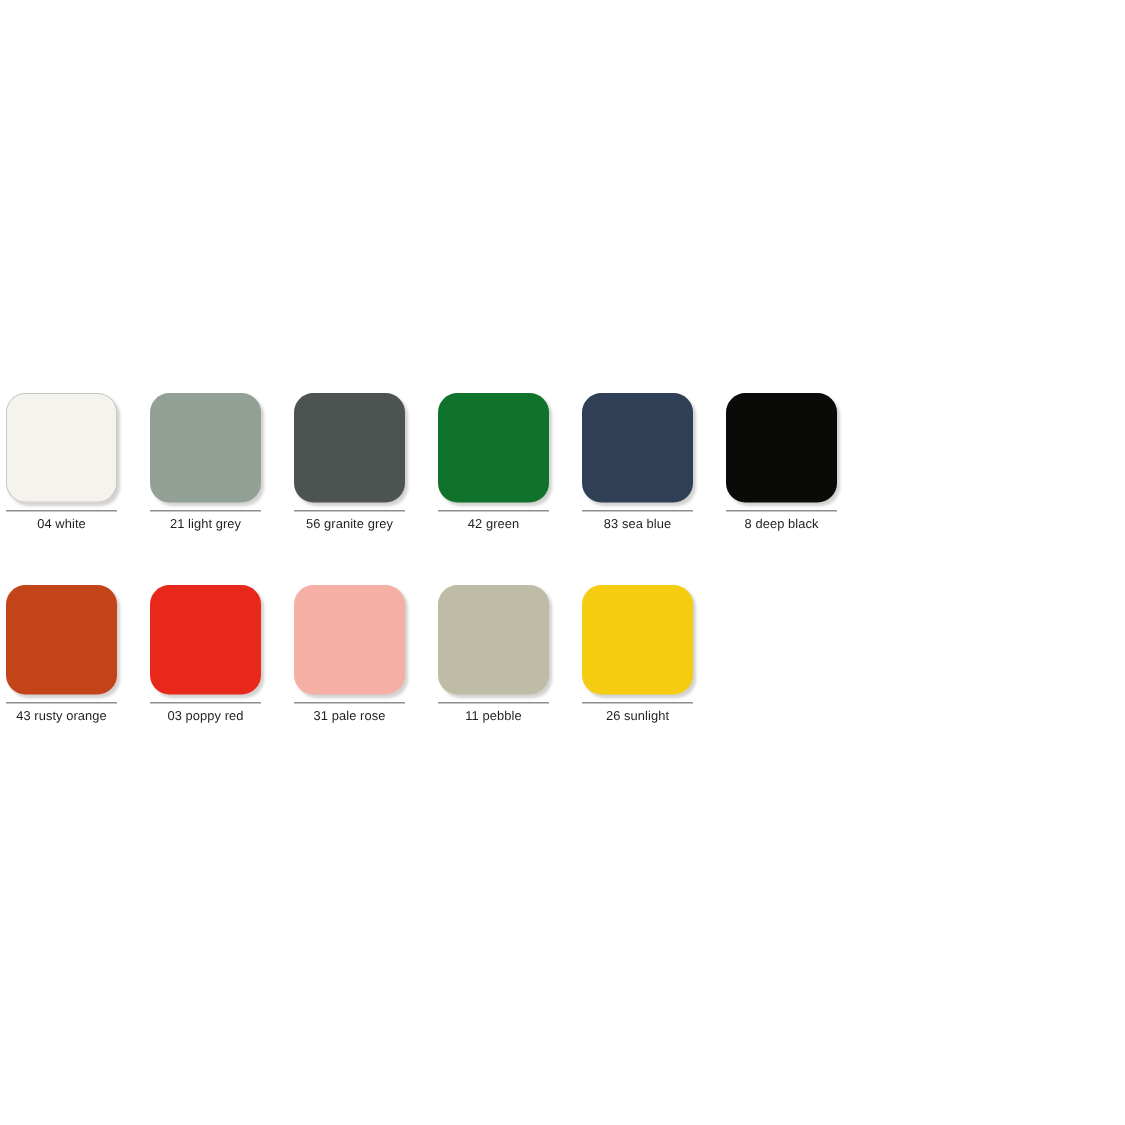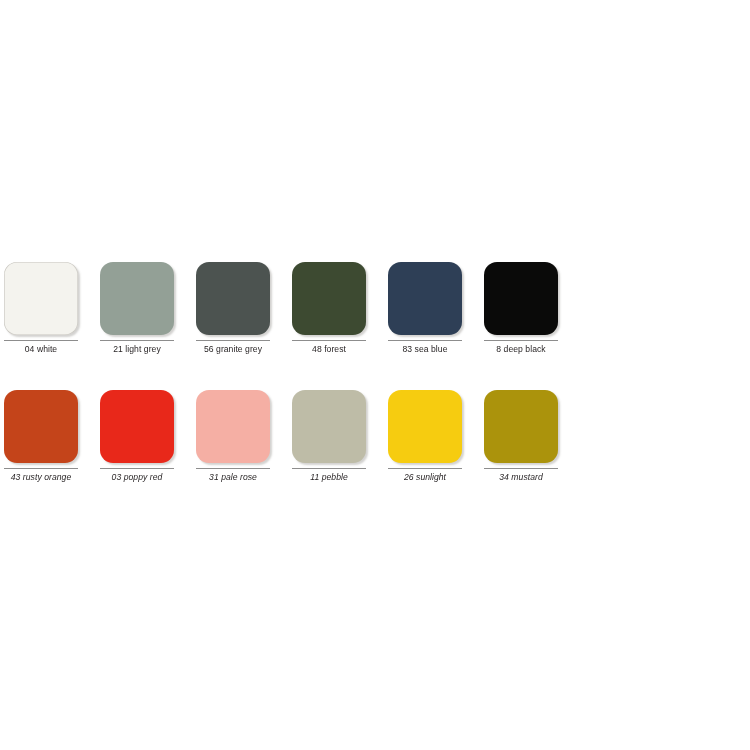--- a/index.html
+++ b/index.html
@@ -28,21 +28,21 @@
     position: absolute;
     left: 0;
     width: 750px;
     display: flex;
     flex-direction: row;
     align-items: flex-start;
     padding-left: 4px;
     box-sizing: border-box;
   }
   #swatch-row-1 { top: 262px; }
-  #swatch-row-2 { top: 390px; font-style: italic; }
+  #swatch-row-2 { top: 390px; }
 
   
   .swatch-cell {
     width: 74px;
     margin-right: 22px;
     display: flex;
     flex-direction: column;
     align-items: center;
     flex: 0 0 auto;
   }
@@ -100,23 +100,23 @@
         <div class="swatch-chip" style="background: rgb(147, 160, 150);"></div>
         <div class="swatch-divider"></div>
         <div class="swatch-label"><span>21 light grey</span></div>
       </div>
       <div class="swatch-cell">
         <div class="swatch-chip" style="background: rgb(76, 83, 80);"></div>
         <div class="swatch-divider"></div>
         <div class="swatch-label"><span>56 granite grey</span></div>
       </div>
       <div class="swatch-cell">
-        <div class="swatch-chip" style="background: rgb(61, 74, 49);"></div>
+        <div class="swatch-chip" style="background: rgb(16, 115, 44);"></div>
         <div class="swatch-divider"></div>
-        <div class="swatch-label"><span>48 forest</span></div>
+        <div class="swatch-label"><span>42 green</span></div>
       </div>
       <div class="swatch-cell">
         <div class="swatch-chip" style="background: rgb(46, 63, 86);"></div>
         <div class="swatch-divider"></div>
         <div class="swatch-label"><span>83 sea blue</span></div>
       </div>
       <div class="swatch-cell">
         <div class="swatch-chip" style="background: rgb(10, 10, 9);"></div>
         <div class="swatch-divider"></div>
         <div class="swatch-label"><span>8 deep black</span></div>
@@ -141,20 +141,15 @@
       <div class="swatch-cell">
         <div class="swatch-chip" style="background: rgb(190, 188, 167);"></div>
         <div class="swatch-divider"></div>
         <div class="swatch-label"><span>11 pebble</span></div>
       </div>
       <div class="swatch-cell">
         <div class="swatch-chip" style="background: rgb(246, 204, 16);"></div>
         <div class="swatch-divider"></div>
         <div class="swatch-label"><span>26 sunlight</span></div>
       </div>
-      <div class="swatch-cell">
-        <div class="swatch-chip" style="background: rgb(171, 147, 12);"></div>
-        <div class="swatch-divider"></div>
-        <div class="swatch-label"><span>34 mustard</span></div>
-      </div>
     </div>
 
 </div>
 
 </body></html>

